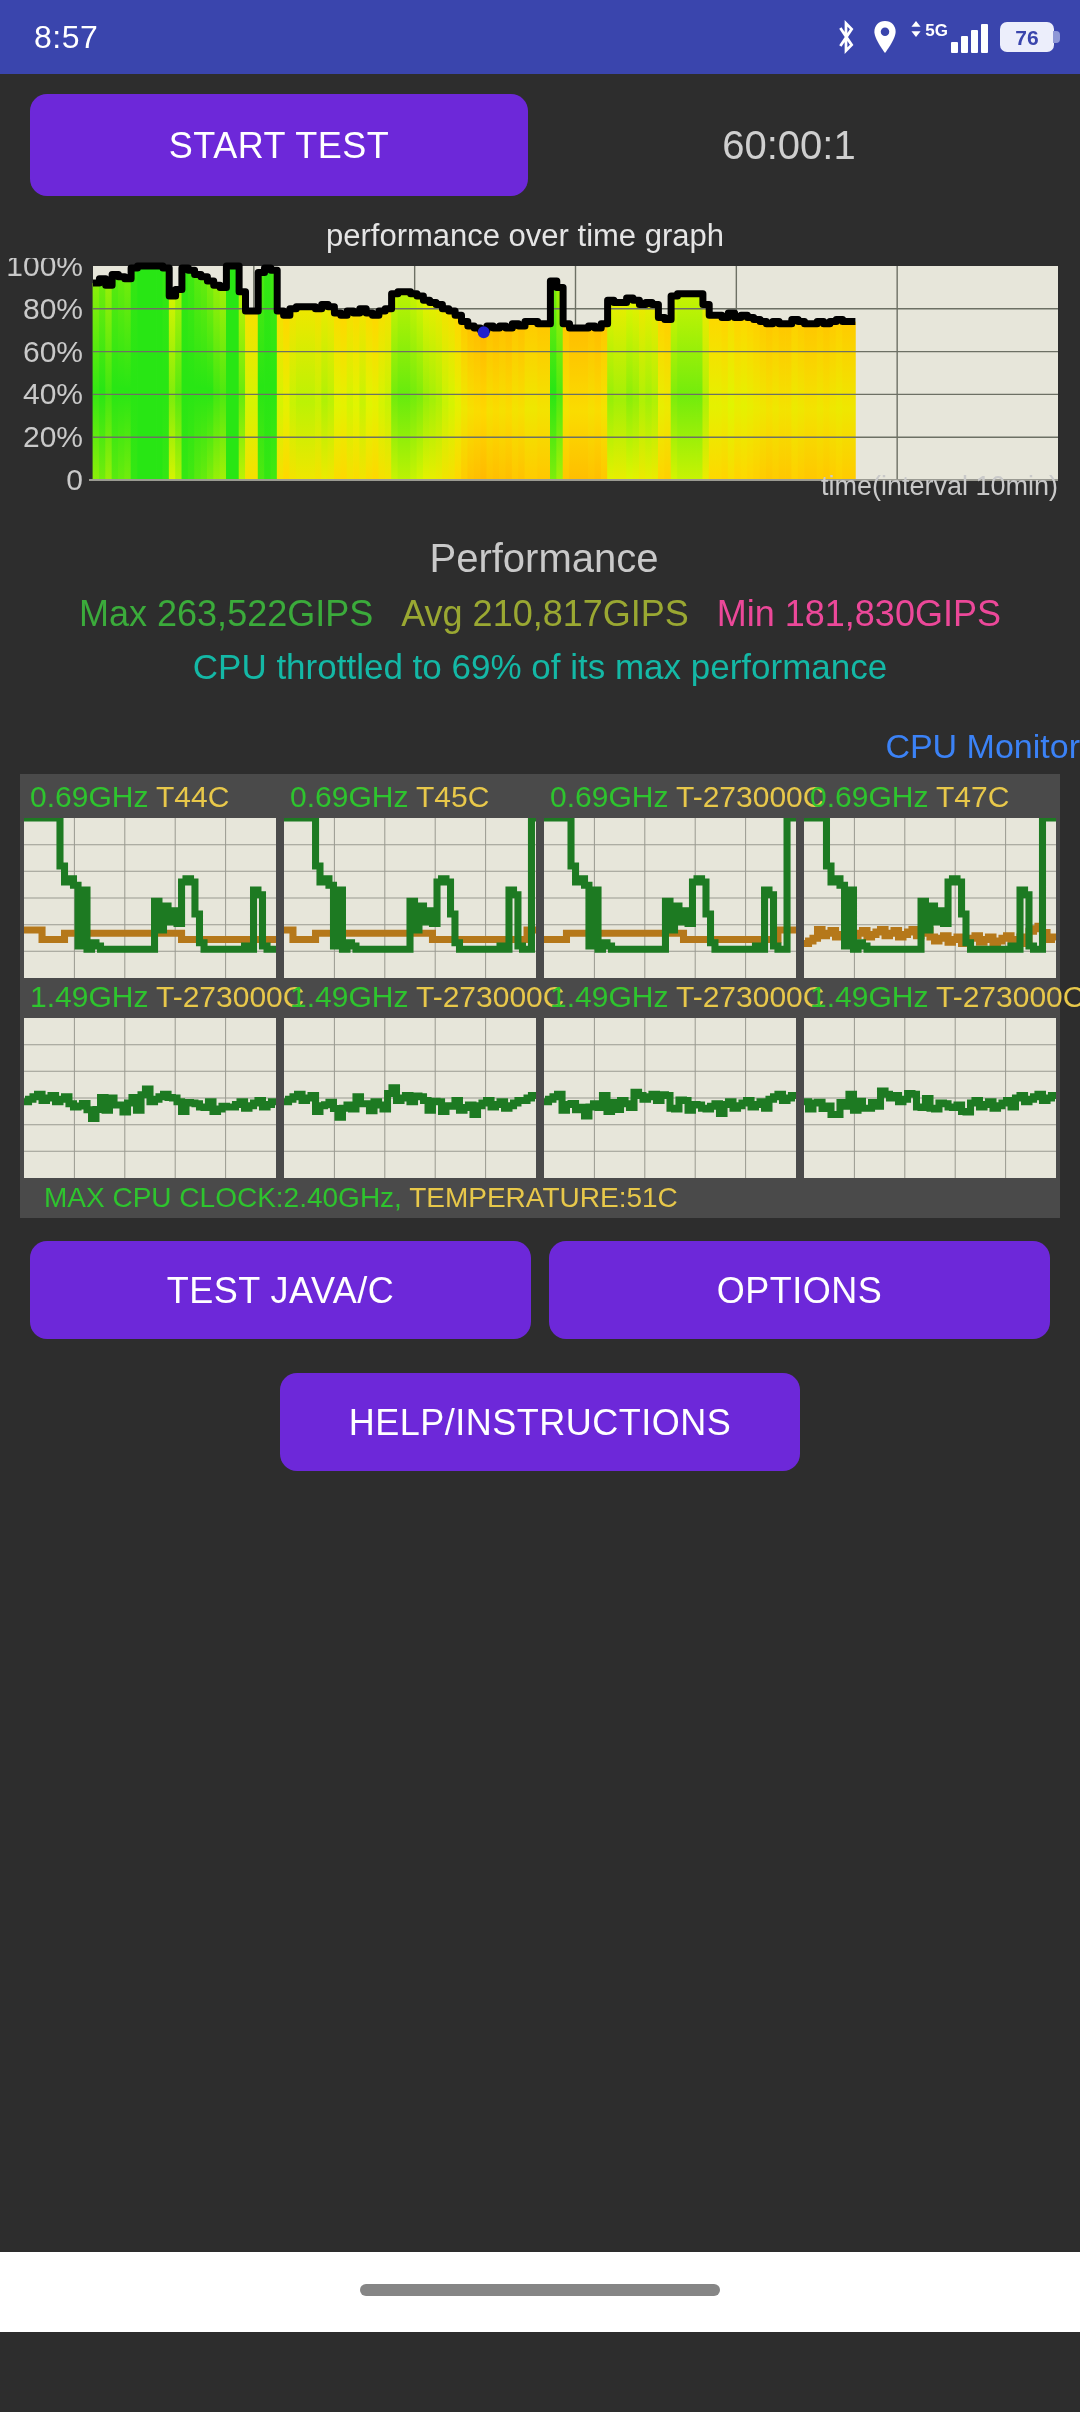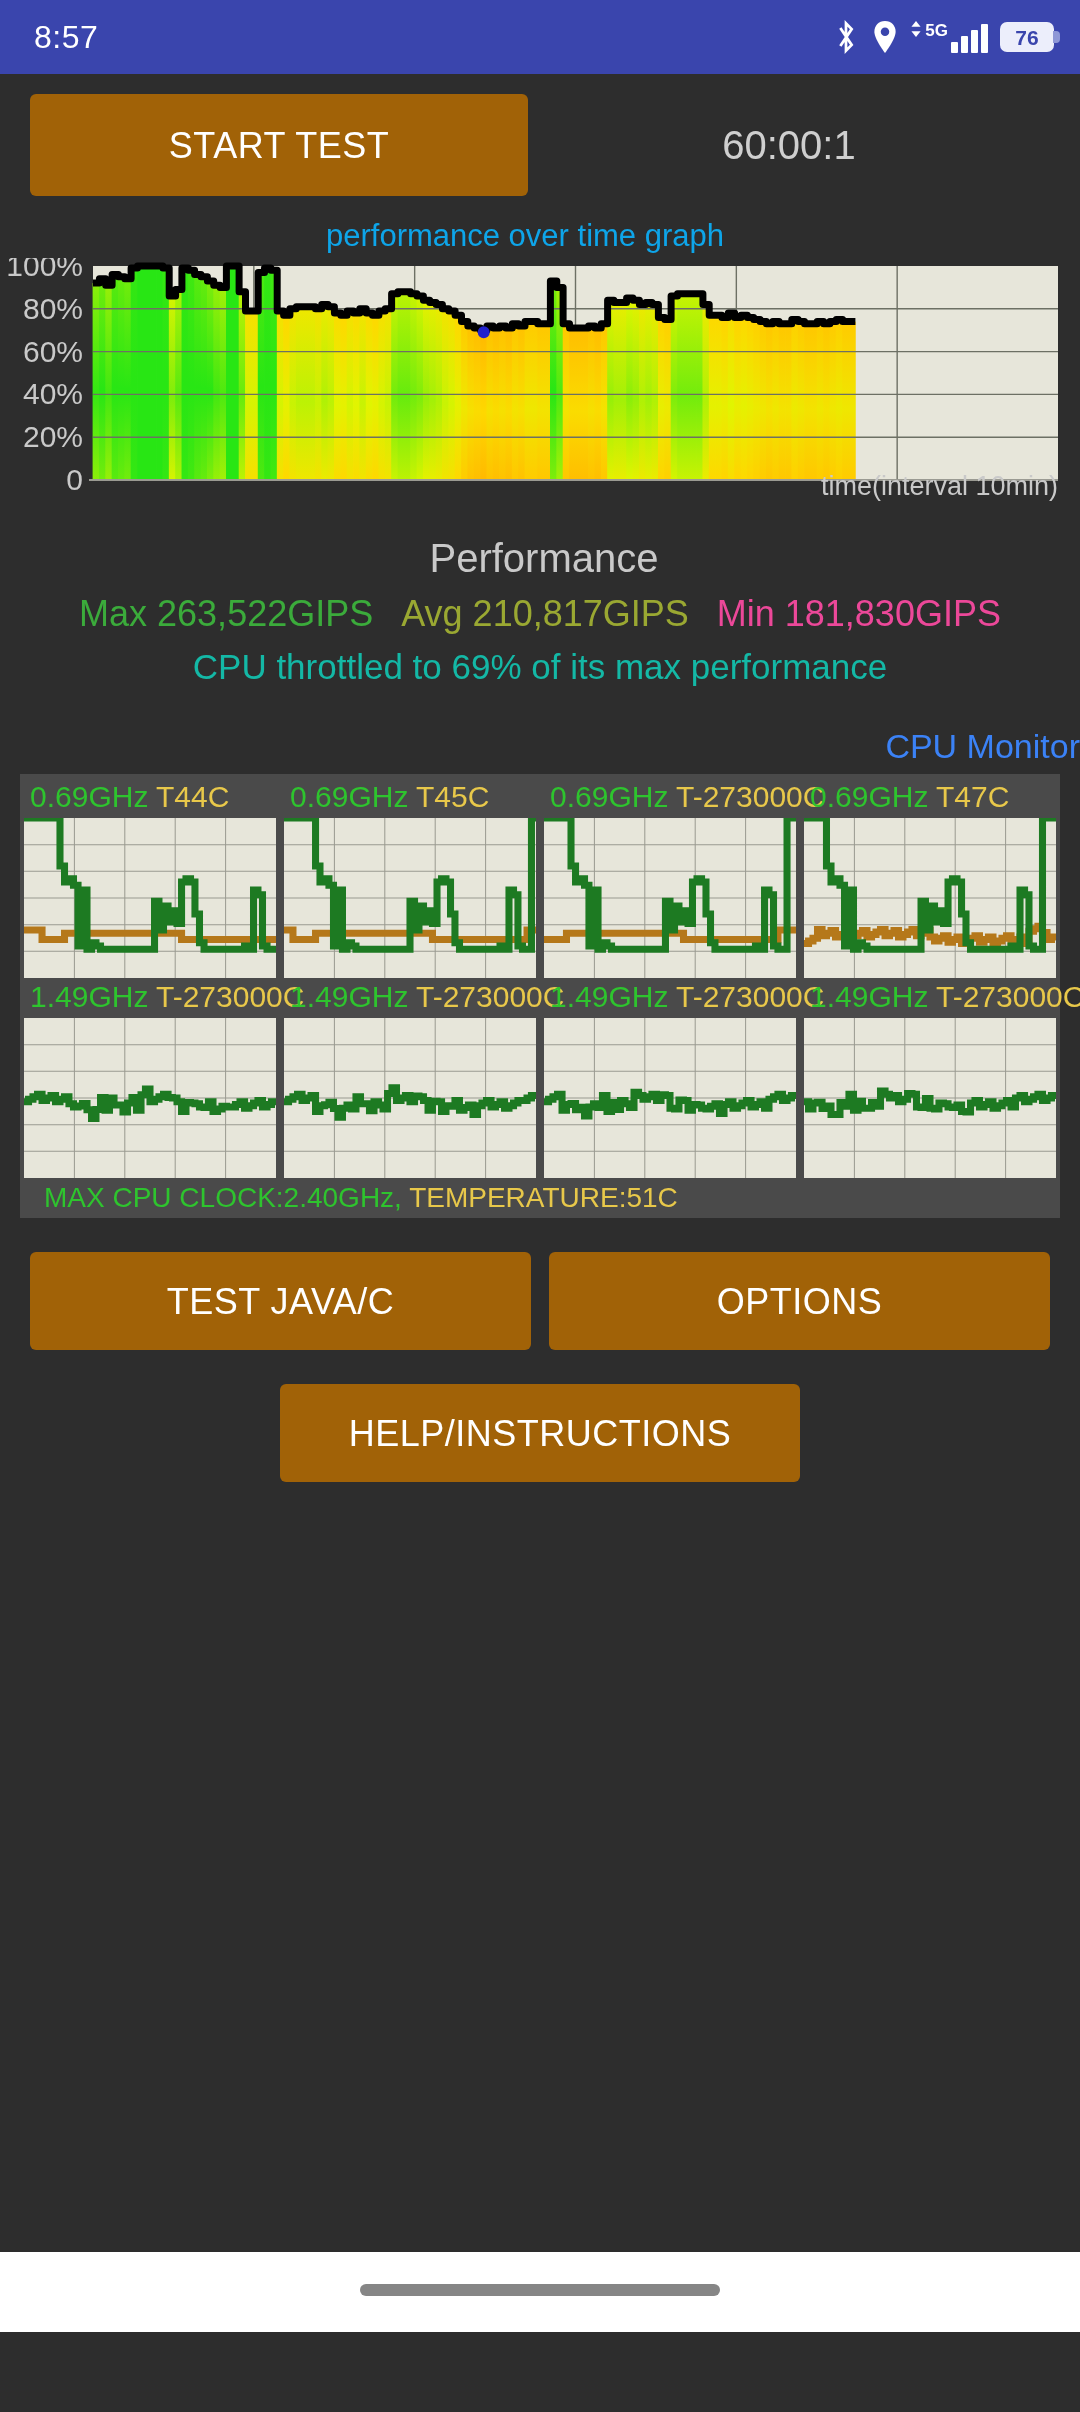--- a/index.html
+++ b/index.html
@@ -74,45 +74,45 @@
     position: relative;
   }
 
   
   .toprow {
     display: flex;
     align-items: center;
     padding: 20px 30px 0 30px;
   }
   .btn {
-    background: #a16207;
+    background: #6d28d9;
     color: #ffffff;
     border: none;
-    border-radius: 6px;
+    border-radius: 17px;
     font-size: 36px;
     font-family: "Liberation Sans", sans-serif;
     letter-spacing: .5px;
     text-align: center;
   }
   .btn-start {
     width: 498px;
     height: 102px;
     line-height: 102px;
   }
   .timer {
     flex: 1;
     text-align: center;
     color: #cfcfcf;
     font-size: 40px;
   }
 
   
   .chart-title {
     text-align: center;
-    color: #0ea5e9;
+    color: #e5e5e5;
     font-size: 31px;
     margin-top: 22px;
     padding-right: 30px;
   }
   .chart-wrap {
     position: relative;
     margin-top: 4px;
     height: 240px;
   }
   .chart-svg { display: block; }
@@ -147,21 +147,21 @@
   }
 
   
   .cpu-title {
     text-align: right;
     color: #3b82f6;
     font-size: 34px;
     margin-top: 40px;
   }
   .cpu-panel {
-    margin: 8px 20px 12px 20px;
+    margin: 8px 20px 1px 20px;
     background: #4a4a4a;
     padding: 4px 0 2px 0;
     box-sizing: border-box;
   }
   .cpu-row {
     display: flex;
     gap: 8px;
     padding: 0 4px;
     box-sizing: border-box;
   }

